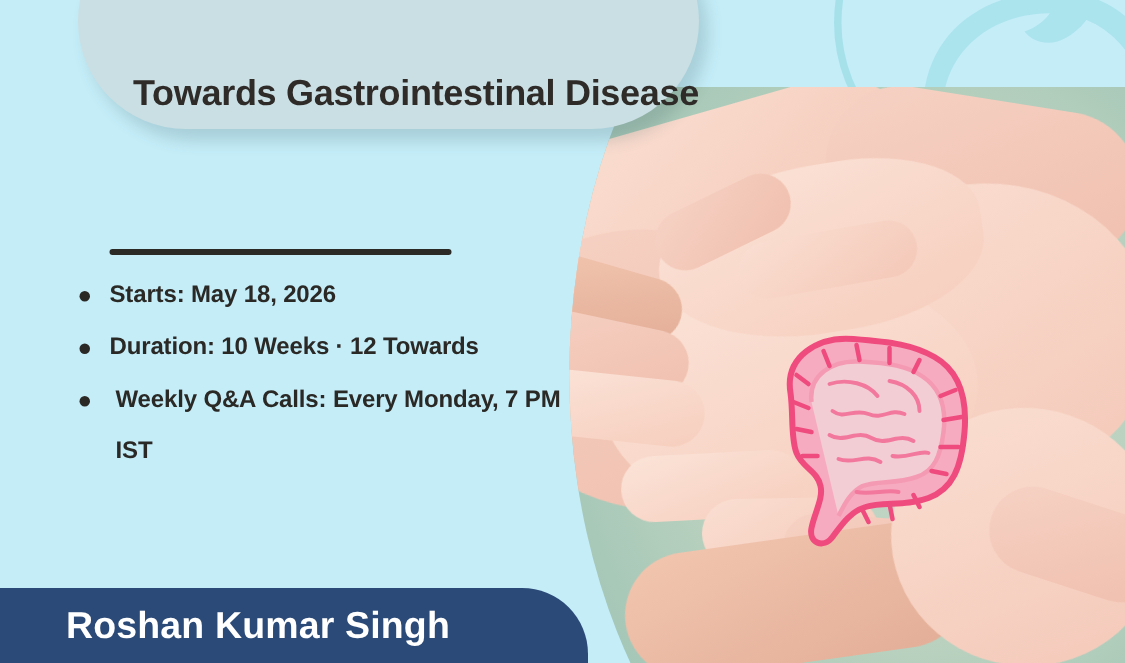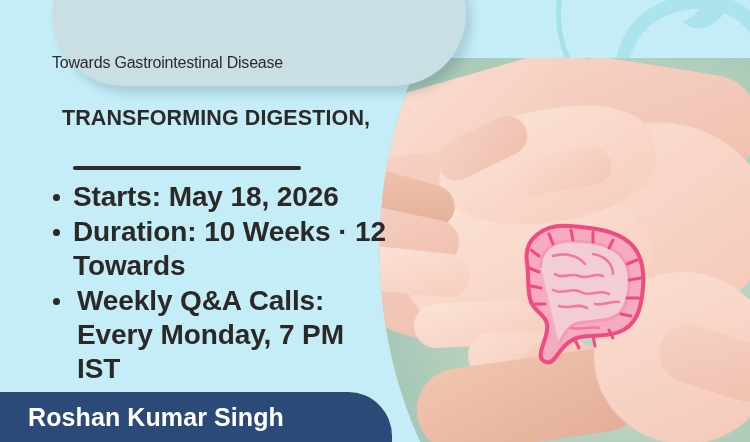--- a/index.html
+++ b/index.html
@@ -62,25 +62,25 @@
     position:absolute;
     left:52px; top:-58px;
     width:414px; height:144px;
     background:#cadfe3;
     border-radius:74px;
     box-shadow: 6px 8px 10px rgba(60,90,95,.20);
     display:flex; align-items:flex-end; justify-content:center;
     padding-bottom:12px;
   }
   .pill-text{
-    font-size:16px;
-    font-weight:normal;
+    font-size:24px;
+    font-weight:bold;
     line-height:22.5px;
     color:#2e2b29;
-    text-align:left;
+    text-align:right;
     letter-spacing:-.2px;
     width:100%;
   }
   .pill-text span{ display:block; }
 
   
   .headline{
     position:absolute;
     left:62px; top:103px;
     width:350px;
@@ -102,21 +102,21 @@
   
   .bullets{
     position:absolute;
     left:50px; top:180px;
     width:340px;
     list-style:none;
   }
   .bullets li{
     position:relative;
     padding-left:23px;
-    font-size:28px;
+    font-size:16px;
     font-weight:bold;
     line-height:34px;
     color:#2b2926;
     letter-spacing:-.1px;
     margin-bottom:1px;
   }
   .bullets li::before{
     content:"";
     position:absolute;
     left:3px; top:14px;
@@ -133,21 +133,21 @@
     width:392px; height:50px;
     background:#2c4a77;
     border-top-right-radius:44px;
     display:flex; align-items:center;
   }
   .banner-name{
     color:#ffffff;
     font-size:25px;
     font-weight:bold;
     letter-spacing:.1px;
-    padding-left:28px;
+    padding-left:44px;
   }
 </style>
 </head>
 <body>
 
 <div id="poster">
 
   <div class="watermark">
     <svg class="wm-svg" width="214" height="214" viewBox="0 0 214 214" aria-hidden="true">
       <g fill="#8fd9e0" opacity="0.85">
@@ -228,21 +228,20 @@
     </div>
   </div>
 
   <div class="pill">
     <div class="pill-text">
       <span>Towards Gastrointestinal Disease</span>
     </div>
   </div>
 
   <div class="headline">
-    <span>TRANSFORMING DIGESTION,</span>
   </div>
   <div class="rule"></div>
 
   <ul class="bullets">
     <li>
       <span>Starts: May 18, 2026</span>
     </li>
     <li>
       <span>Duration: 10 Weeks · 12</span>
       <span>Towards</span>

